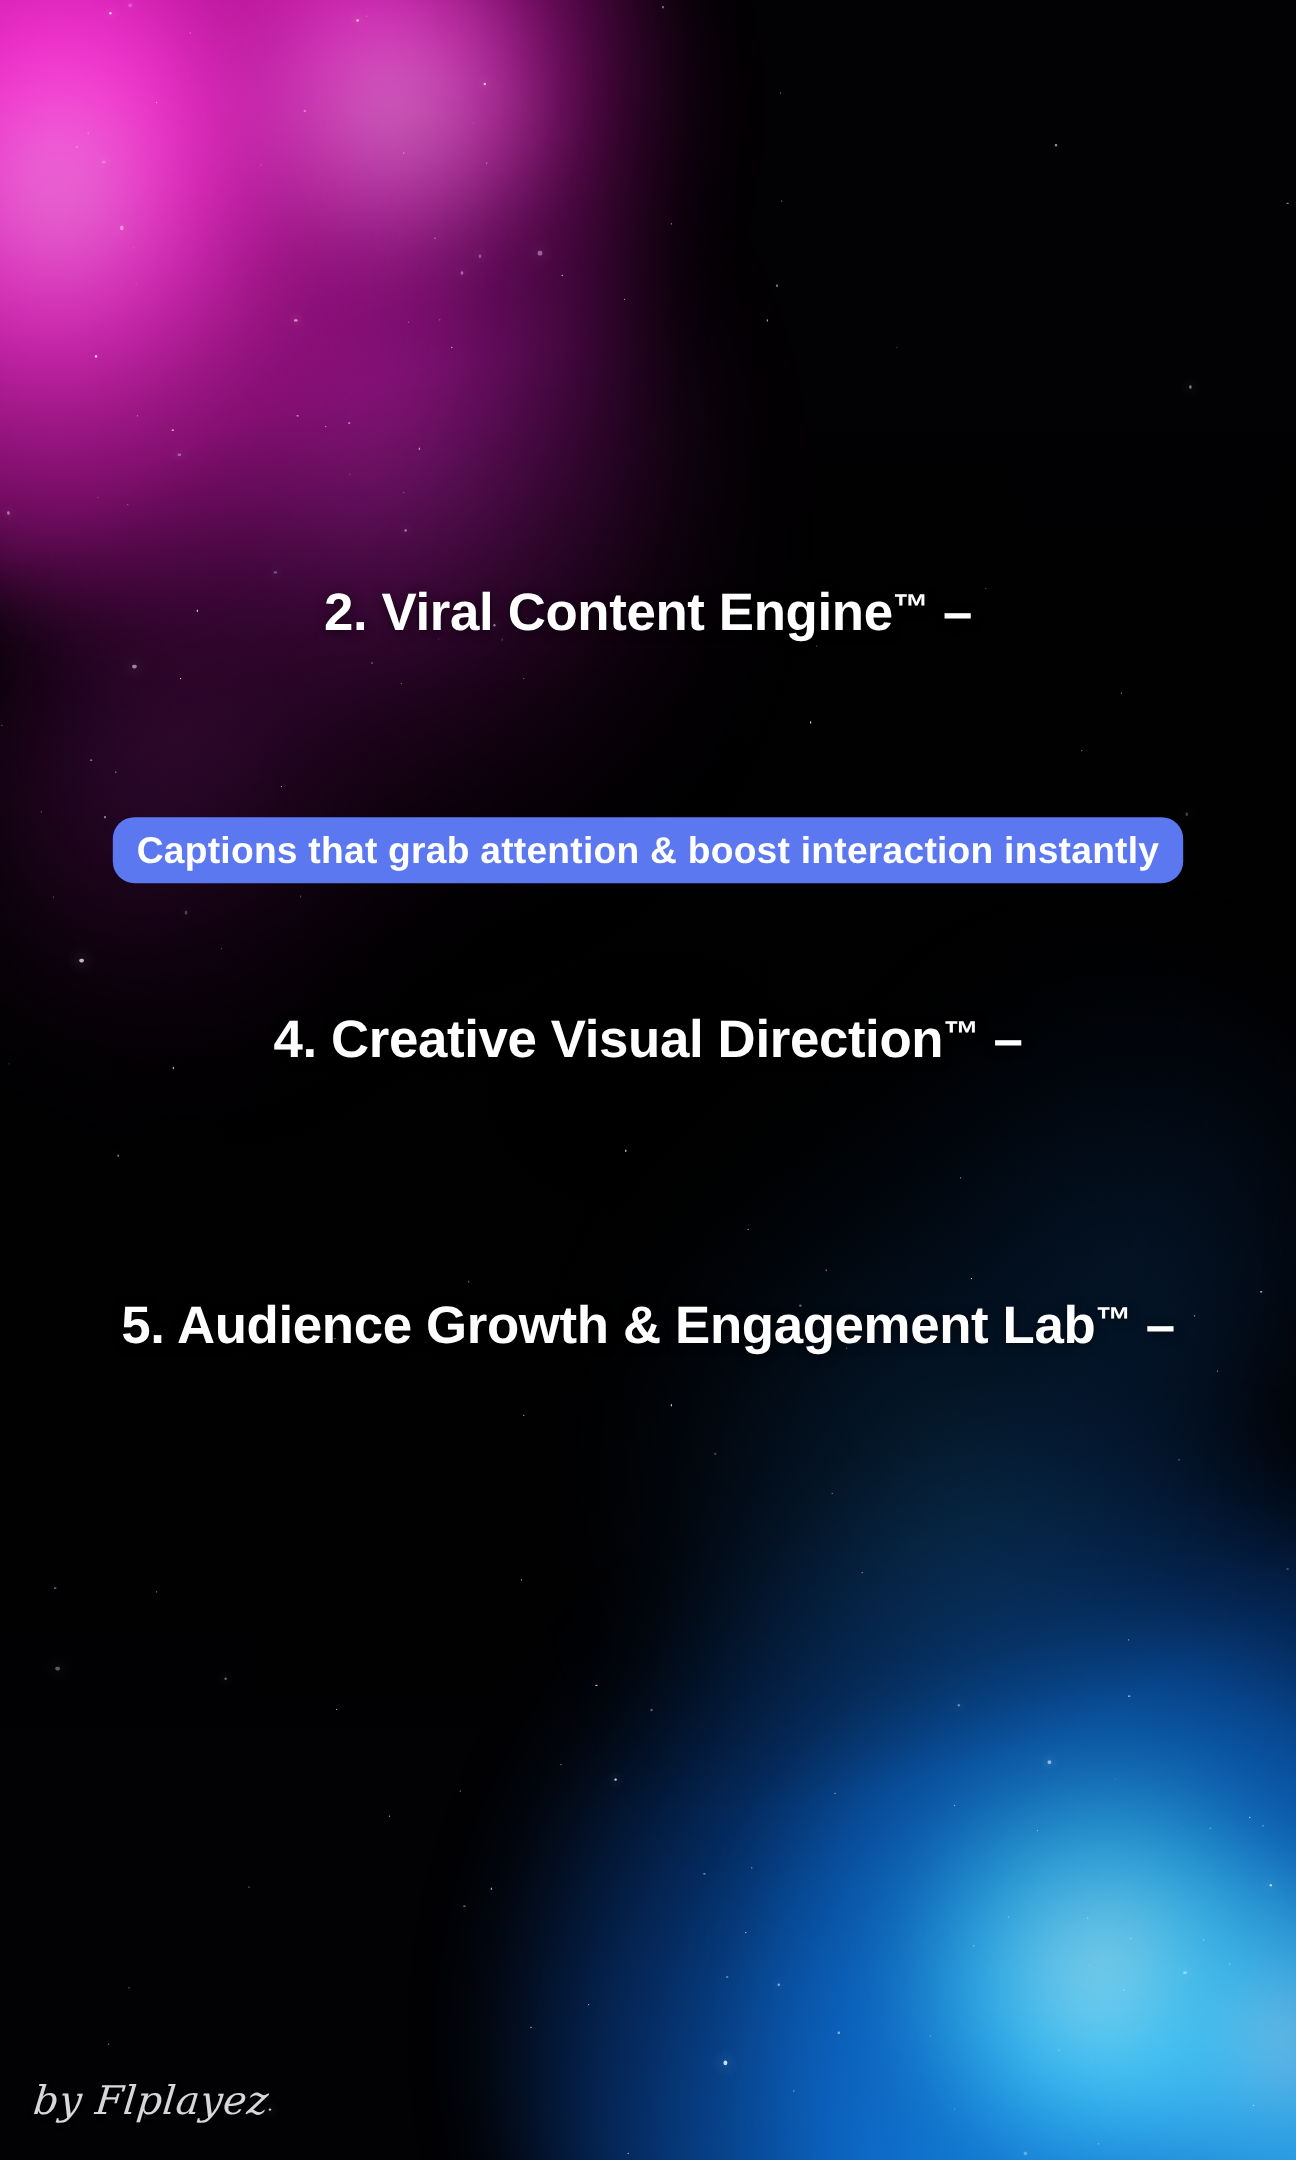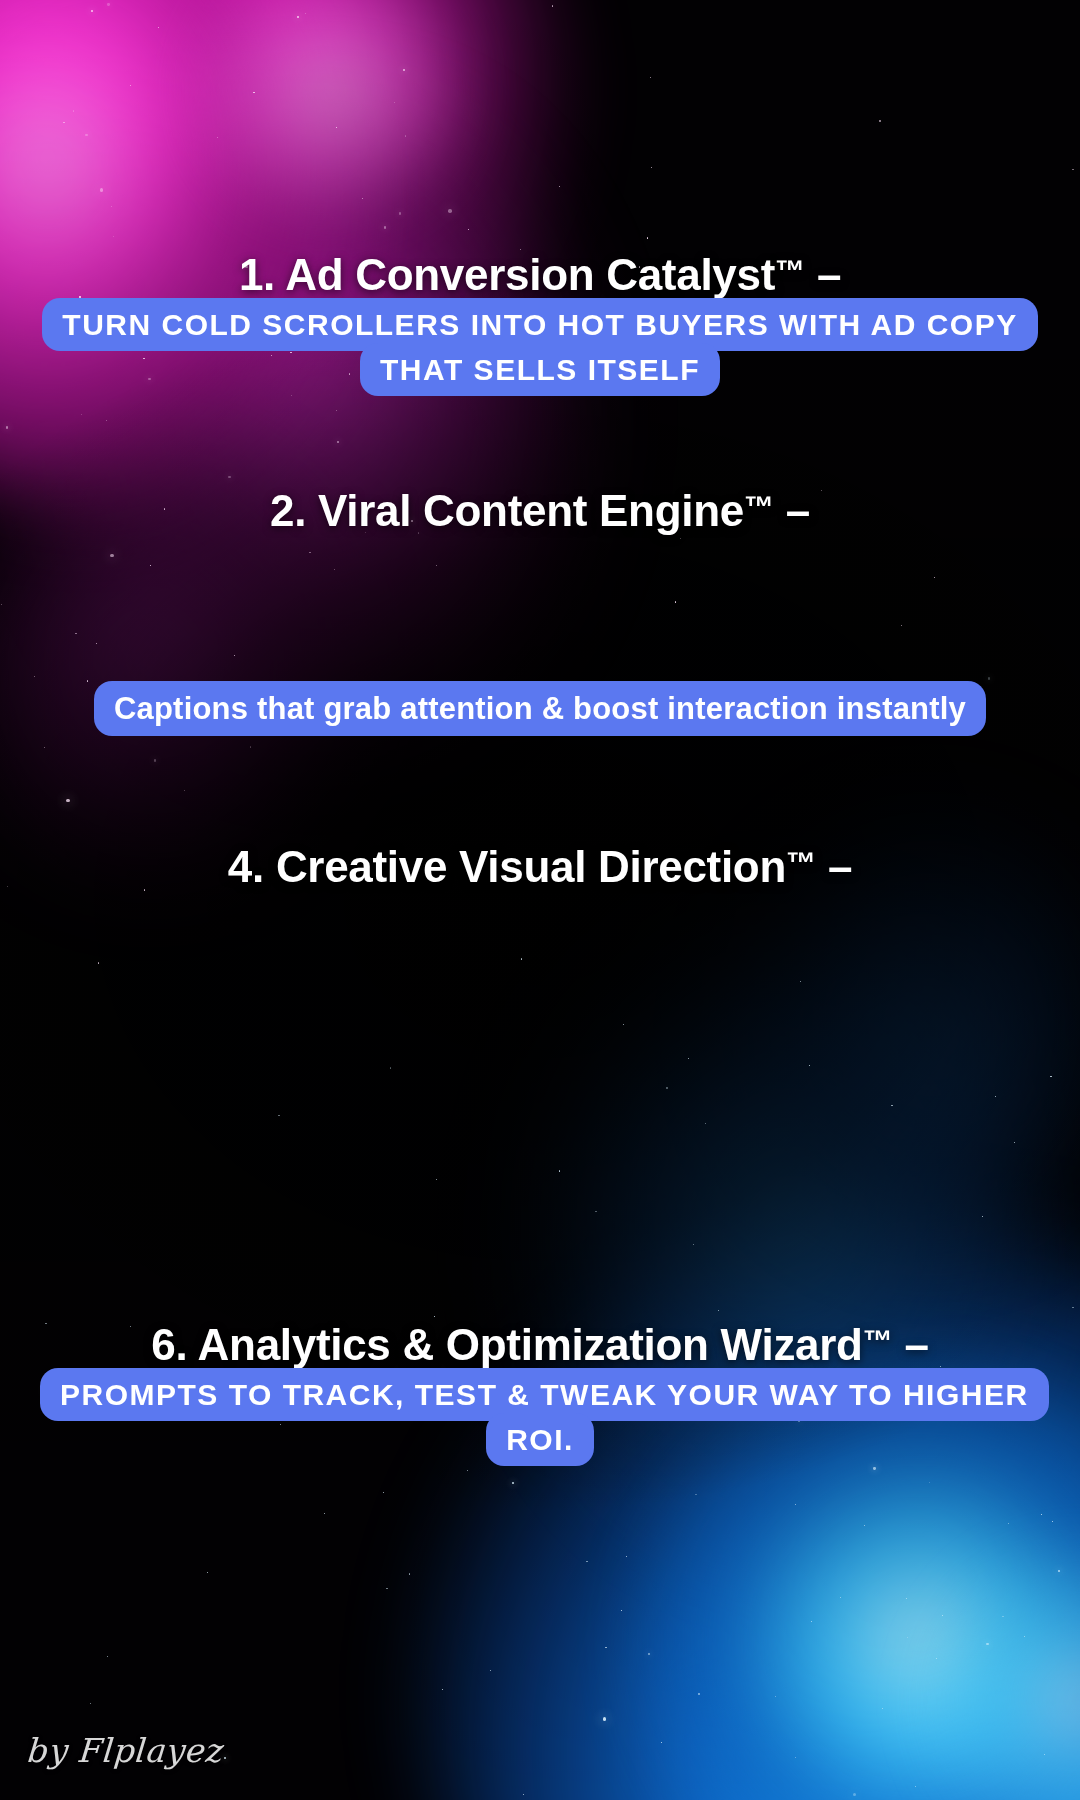--- a/index.html
+++ b/index.html
@@ -311,46 +311,35 @@
       <i class="star" style="left:840.2px;top:1596.5px;width:1.3px;height:1.3px;opacity:0.65;background:#dff4ff;"></i>
       <i class="star" style="left:63.3px;top:121.8px;width:1.3px;height:1.3px;opacity:0.57;background:#ffe6fb;"></i>
       <i class="star" style="left:334.1px;top:568.8px;width:1.3px;height:1.3px;opacity:0.42;background:#ffe6fb;"></i>
       <i class="star" style="left:105.5px;top:419.7px;width:1.3px;height:1.3px;opacity:0.42;background:#ffe6fb;"></i>
     </div>
 </div>
 
 <div id="content">
 
 
-  <div class="cat" id="cat0" style="top:252px">
-    <div class="cat-title">1. Ad Conversion Catalyst<span class="tm">™</span> –</div>
-    <div class="cat-desc">
-      <span class="hl">TURN COLD SCROLLERS INTO HOT BUYERS WITH AD COPY THAT SELLS ITSELF</span>
-    </div>
-  </div>
 
   <div class="cat" id="cat1" style="top:488px">
     <div class="cat-title">2.  Viral Content Engine<span class="tm">™</span> –</div>
   </div>
 
   <div class="cat" id="cat2" style="top:685px">
     <div class="cat-desc mixed">
       <span class="hl">Captions that grab attention &amp; boost interaction instantly</span>
     </div>
   </div>
 
   <div class="cat" id="cat3" style="top:844px">
     <div class="cat-title">4. Creative Visual Direction<span class="tm">™</span> –</div>
   </div>
 
   <div class="cat" id="cat4" style="top:1082px">
+    <div class="cat-title">5.  Audience Growth &amp; Engagement Lab<span class="tm">™</span> –</div>
   </div>
 
-  <div class="cat" id="cat5" style="top:1322px">
-    <div class="cat-title">6. Analytics &amp; Optimization Wizard<span class="tm">™</span> –</div>
-    <div class="cat-desc">
-      <span class="hl">PROMPTS TO TRACK, TEST &amp; TWEAK YOUR WAY TO HIGHER ROI.</span>
-    </div>
-  </div>
 
   <div class="sig">by Flplayez</div>
 
 </div>
 
 </body></html>

